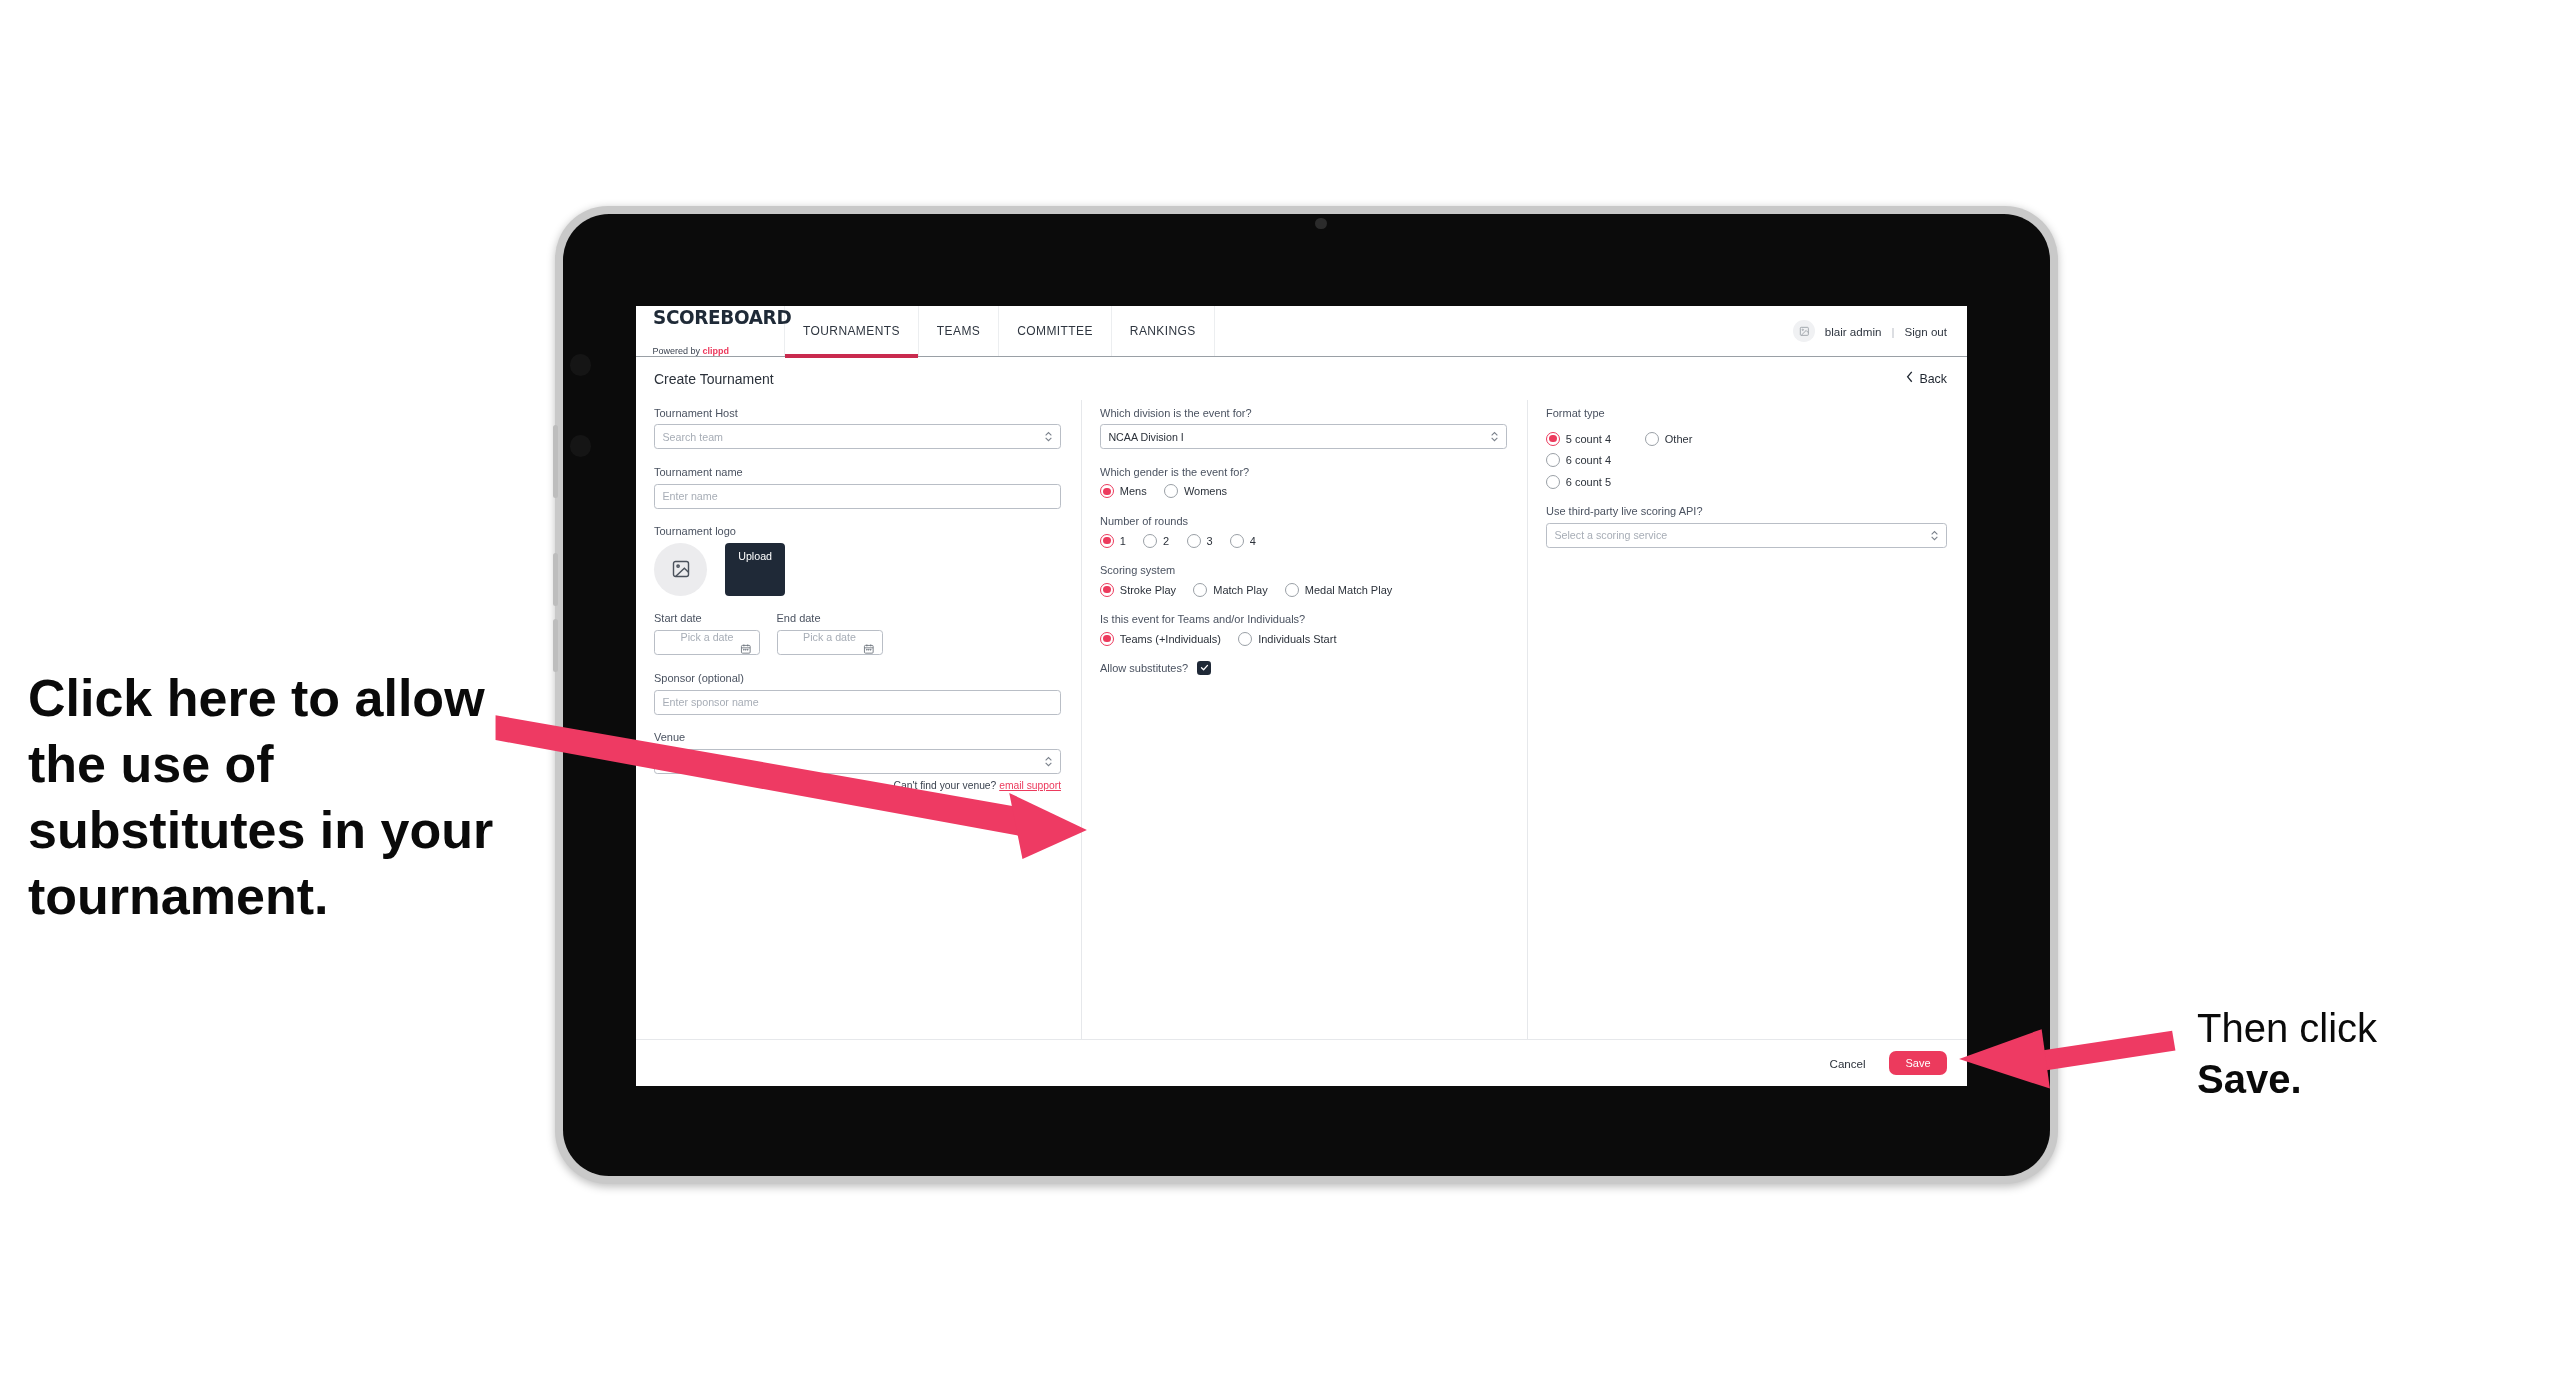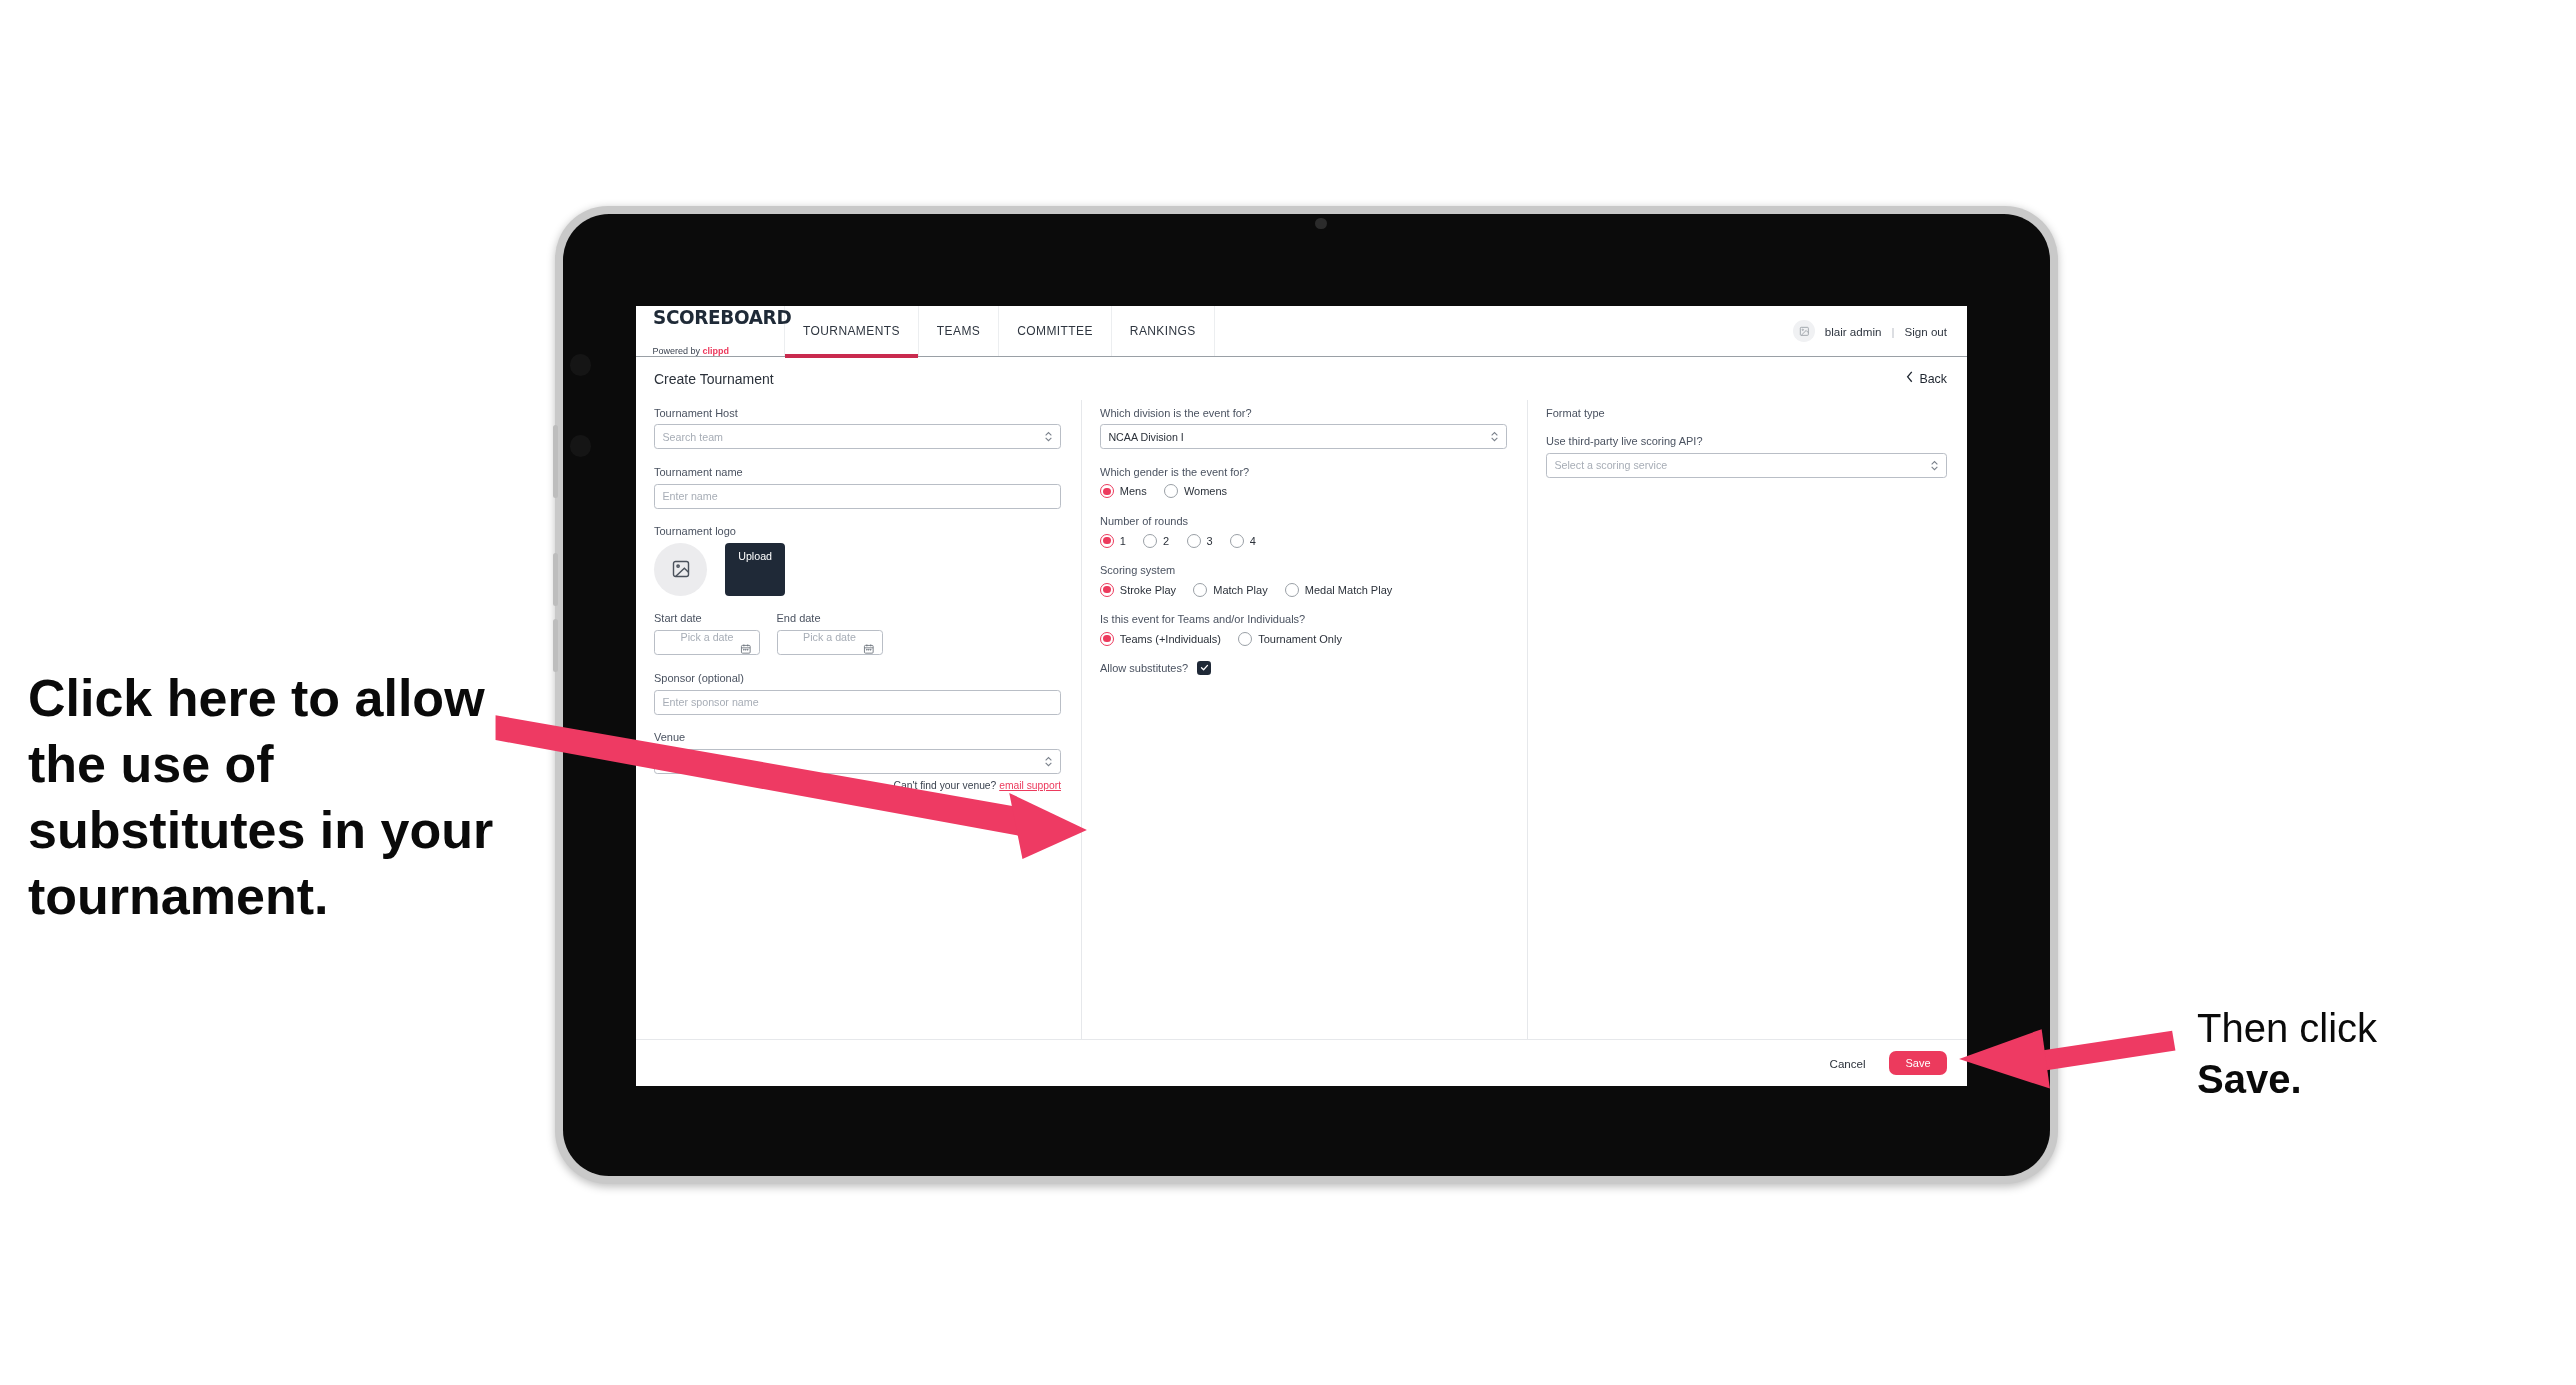--- a/index.html
+++ b/index.html
@@ -361,36 +361,58 @@
       </div>
 
       <div class="lbl mt">Is this event for Teams and/or Individuals?</div>
       <div class="radio-row">
         <div class="ritem">
           <span class="radio on"></span>
           <span class="rlabel">Teams (+Individuals)</span>
         </div>
         <div class="ritem">
           <span class="radio"></span>
-          <span class="rlabel">Tournament Only</span>
+          <span class="rlabel">Individuals Start</span>
         </div>
       </div>
 
       <div class="subs-row">
         <span class="subs-lbl">Allow substitutes?</span>
         <span class="chk">
           <svg width="9" height="9" viewBox="0 0 24 24" fill="none" stroke="#ffffff" stroke-width="3.4" stroke-linecap="round" stroke-linejoin="round">
               <path d="M4 12.5l5.5 5.5L20 6.5"></path>
             </svg>
         </span>
       </div>
     </div>
 
     <div class="col col3">
       <div class="lbl">Format type</div>
+      <div class="fmt-grid">
+        <div class="fmt-left fmt-col">
+          <div class="ritem">
+            <span class="radio on"></span>
+            <span class="rlabel">5 count 4</span>
+          </div>
+          <div class="ritem">
+            <span class="radio"></span>
+            <span class="rlabel">6 count 4</span>
+          </div>
+          <div class="ritem">
+            <span class="radio"></span>
+            <span class="rlabel">6 count 5</span>
+          </div>
+        </div>
+        <div class="fmt-col">
+          <div class="ritem">
+            <span class="radio"></span>
+            <span class="rlabel">Other</span>
+          </div>
+        </div>
+      </div>
 
       <div class="lbl mt">Use third-party live scoring API?</div>
       <div class="field">
         <span class="ph">Select a scoring service</span>
         <span class="chev">
           <svg width="9" height="13.2" viewBox="0 0 11 16" fill="none" stroke="currentColor" stroke-width="1.3">
               <path d="M2 6.5L5.5 3 9 6.5"></path>
               <path d="M2 9.5L5.5 13 9 9.5"></path>
             </svg>
         </span>

